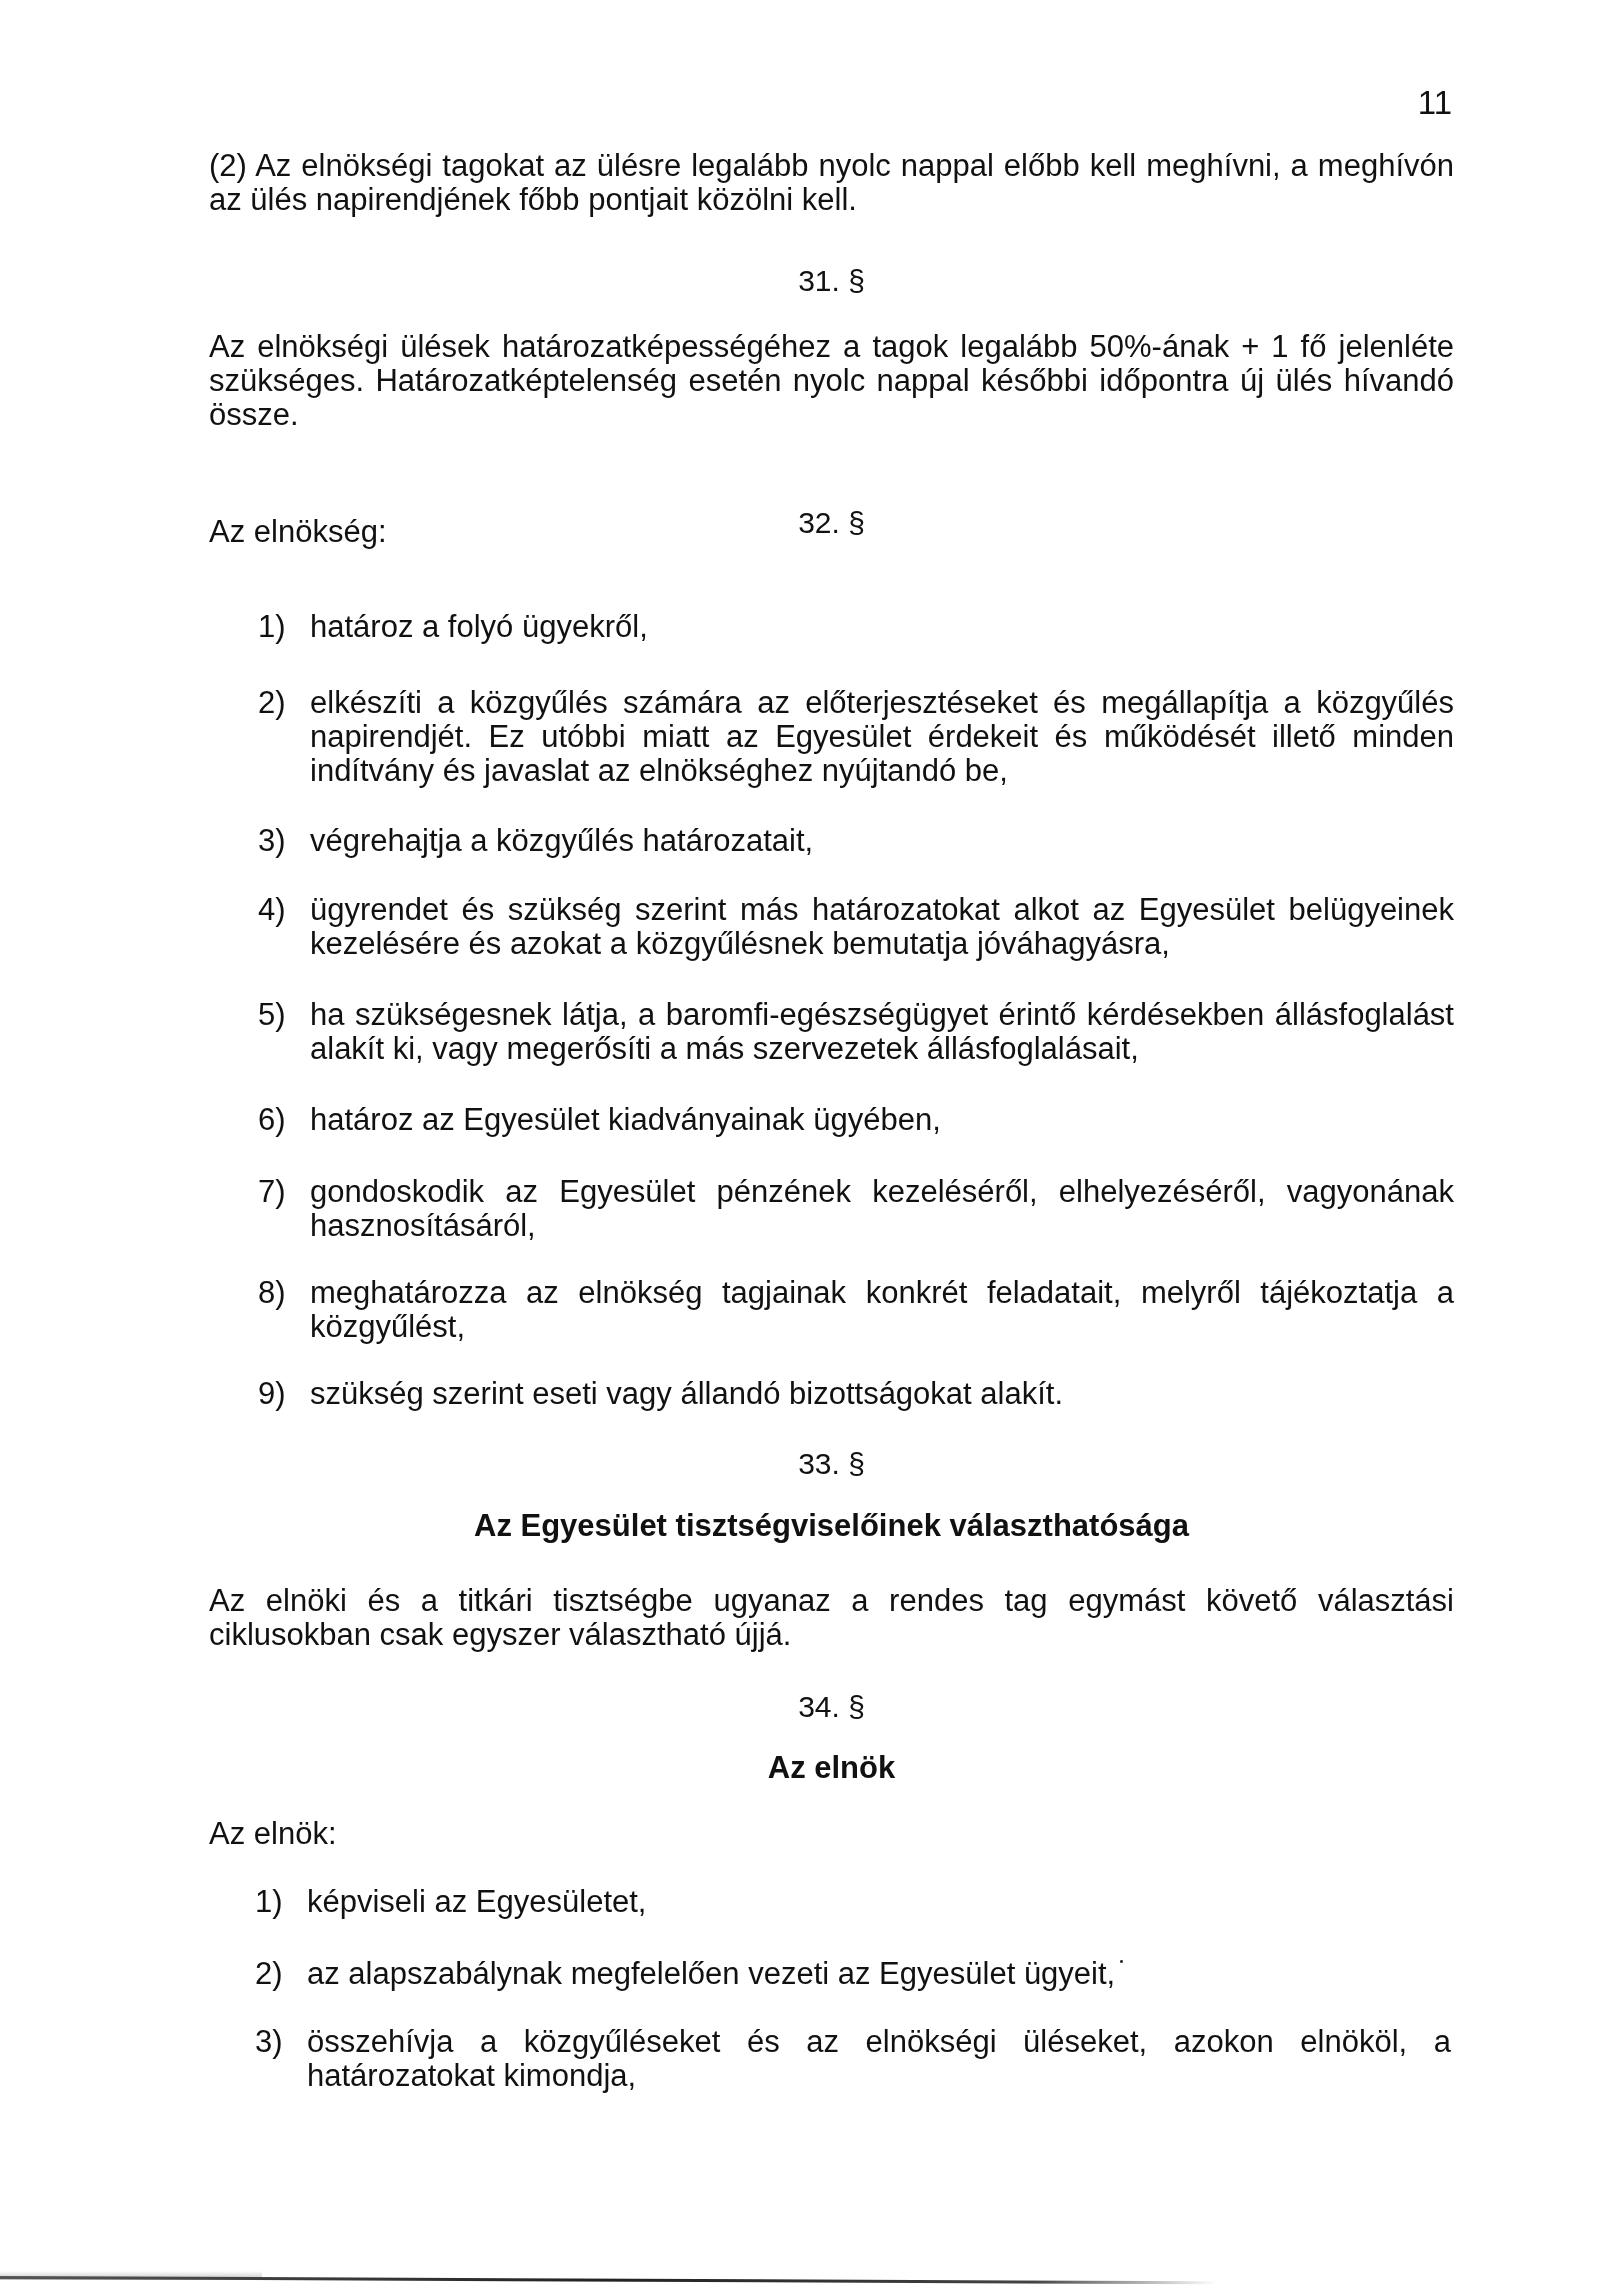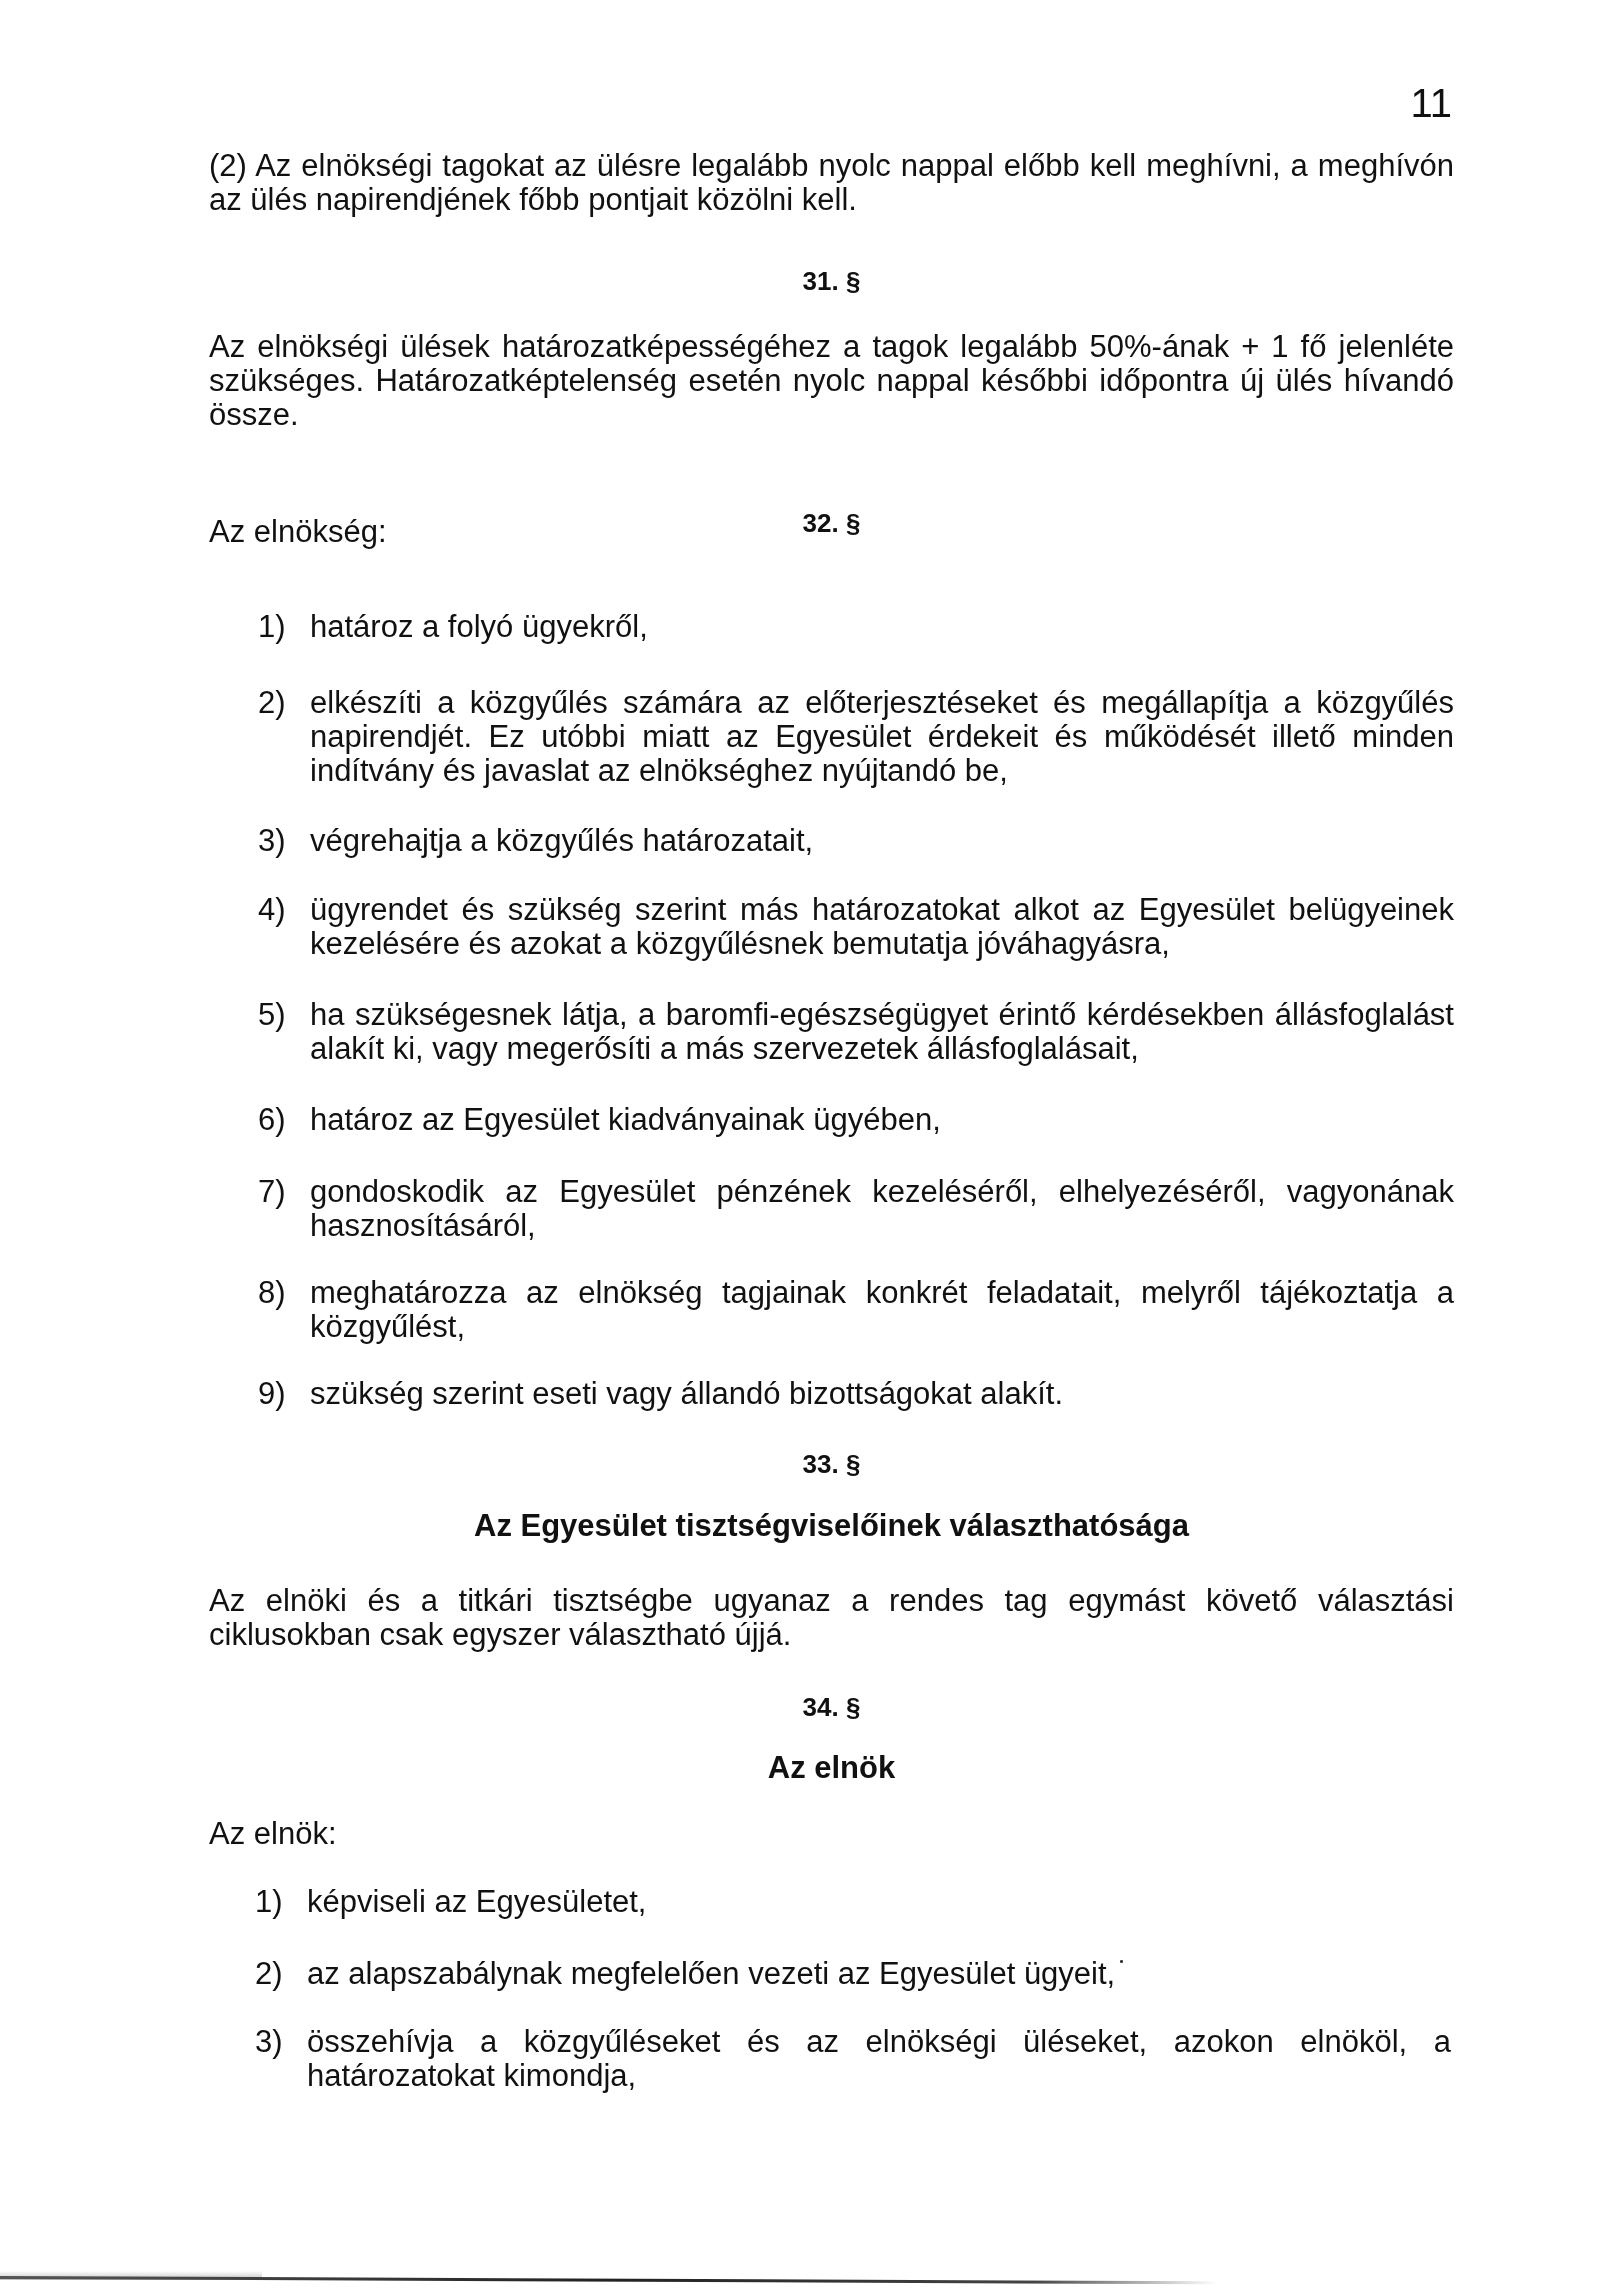--- a/index.html
+++ b/index.html
@@ -7,26 +7,26 @@
   .page {
     position: absolute; left: 0; top: 0; width: 1623px; height: 2295px;
     background: #ffffff;
     font-family: "Liberation Sans", sans-serif;
     color: #111111;
     font-size: 31px;
     line-height: 34px;
   }
   .page-number {
     position: absolute; top: 86px; right: 171px;
-    font-size: 40px;
+    font-size: 33px;
   }
   .block { position: absolute; left: 209px; width: 1245px; }
   .justify-last { text-align: justify; text-align-last: left; }
   .center { text-align: center; }
-  .sect { font-weight: bold; font-size: 26px; }
+  .sect { font-weight: normal; font-size: 30px; }
   .heading { font-weight: bold; font-size: 31px; }
   .item { position: absolute; left: 258px; width: 1196px; }
   .item .num { position: absolute; left: 0; top: 0; width: 46px; }
   .item .txt { margin-left: 52px; text-align: justify; text-align-last: left; }
   .bottom-line {
     position: absolute; left: 0; top: 2276px; width: 1217px; height: 3.3px;
     background: linear-gradient(to right, #555 0%, #222 50%, #444 85%, rgba(0,0,0,0) 100%);
     transform: rotate(0.25deg);
     transform-origin: left center;
   }

